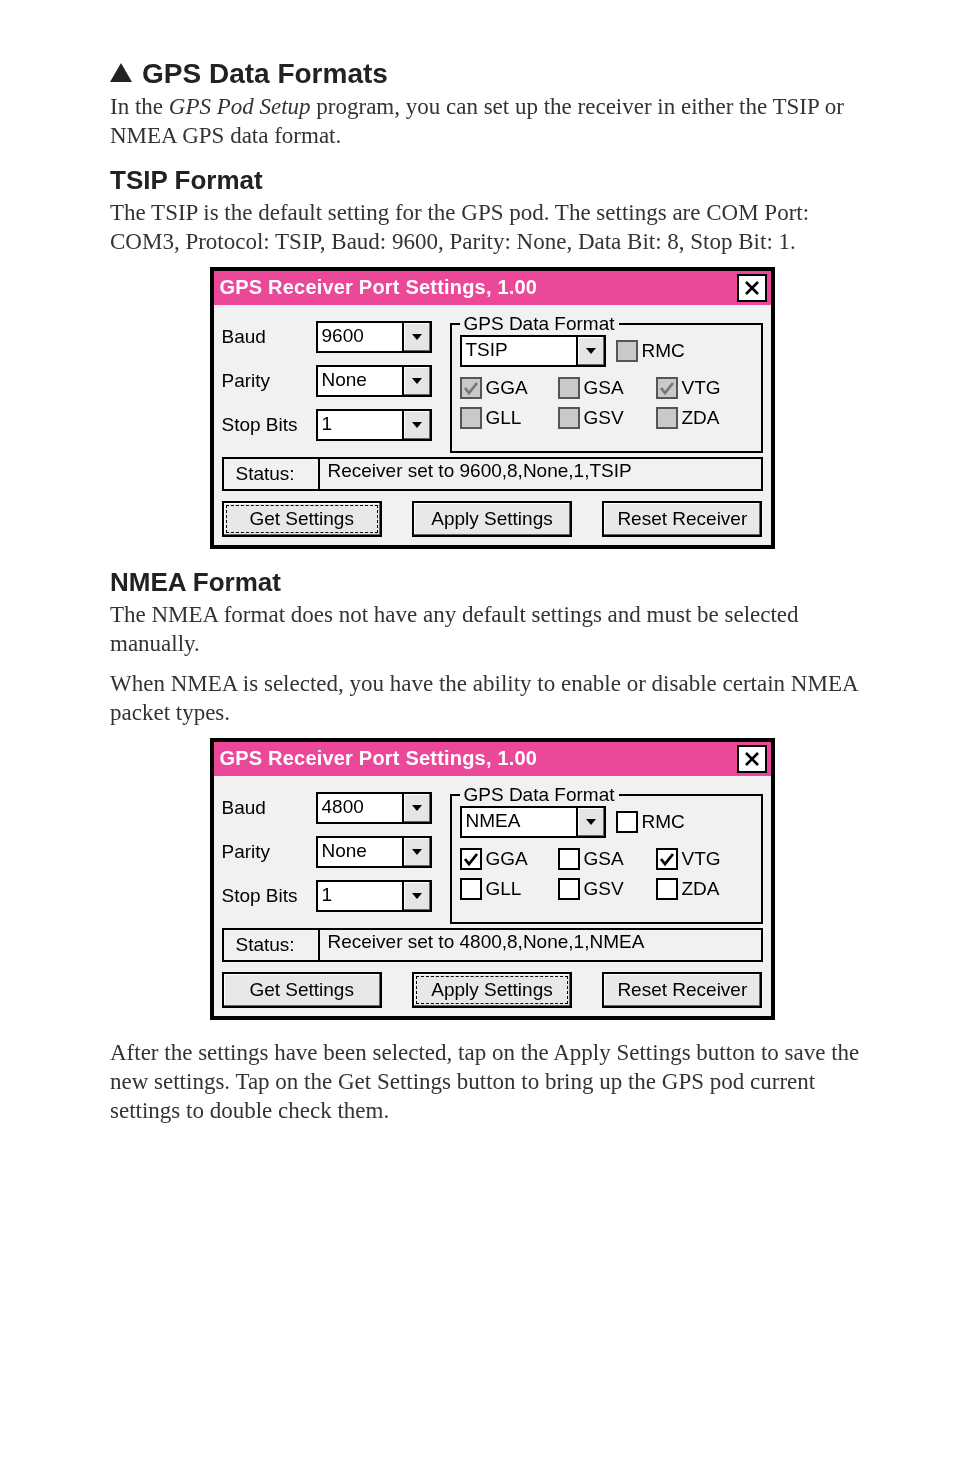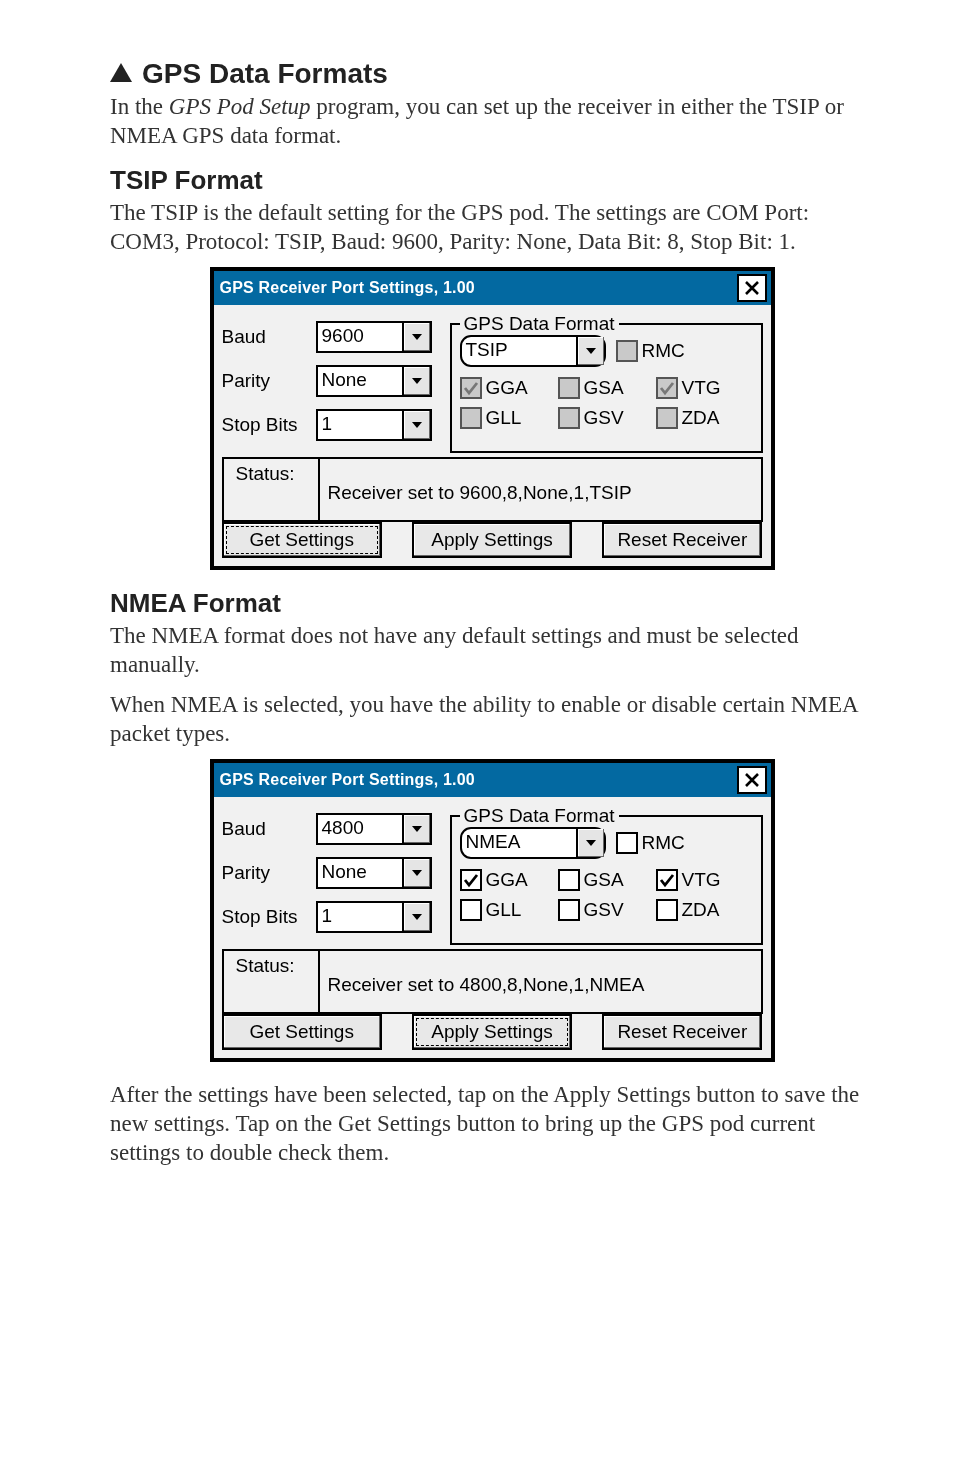--- a/index.html
+++ b/index.html
@@ -55,26 +55,26 @@
     margin: 8px auto 18px auto;
     width: 565px;
   }
   .dialog {
     border: 4px solid #000;
     background: #f1f1f1;
     font-family: Tahoma, Arial, sans-serif;
     color: #000;
   }
   .titlebar {
-    background: #0369a1;
+    background: #ec4899;
     color: #fff;
     display: flex;
     align-items: center;
     padding: 3px 4px;
-    font-size: 16px;
+    font-size: 20px;
     font-weight: bold;
   }
   .titlebar .title-text { flex: 1; padding-left: 2px; letter-spacing: 0.2px; }
   .close-btn {
     width: 26px; height: 24px;
     background: #fff;
     border: 2px solid #000;
     display: flex; align-items: center; justify-content: center;
     font-family: Arial, sans-serif;
   }
@@ -146,21 +146,20 @@
     font-size: 19px;
   }
   .fmt-top {
     display: flex;
     align-items: center;
     gap: 10px;
     margin-bottom: 10px;
   }
   .fmt-combo {
     width: 142px;
-    border-radius: 11px;
   }
   .chk-row {
     display: flex;
     gap: 22px;
     align-items: center;
     margin-bottom: 8px;
     flex-wrap: nowrap;
   }
   .chk {
     display: flex;
@@ -186,28 +185,28 @@
     margin-top: 4px;
     display: flex;
     font-size: 19px;
   }
   .status-row .s-label {
     padding: 4px 12px;
     border-right: 2px solid #000;
     min-width: 70px;
   }
   .status-row .s-val {
-    padding: 16px 8px;
+    padding: 1px 8px;
     flex: 1;
-    margin-top: 7px;
   }
 
   .btn-row {
     display: flex;
     gap: 30px;
+    margin-top: 10px;
     justify-content: space-between;
     align-items: flex-end;
   }
   .btn {
     flex: 1;
     border: 2px solid #000;
     background: #e8e8e8;
     text-align: center;
     padding: 5px 4px;
     font-size: 19px;

